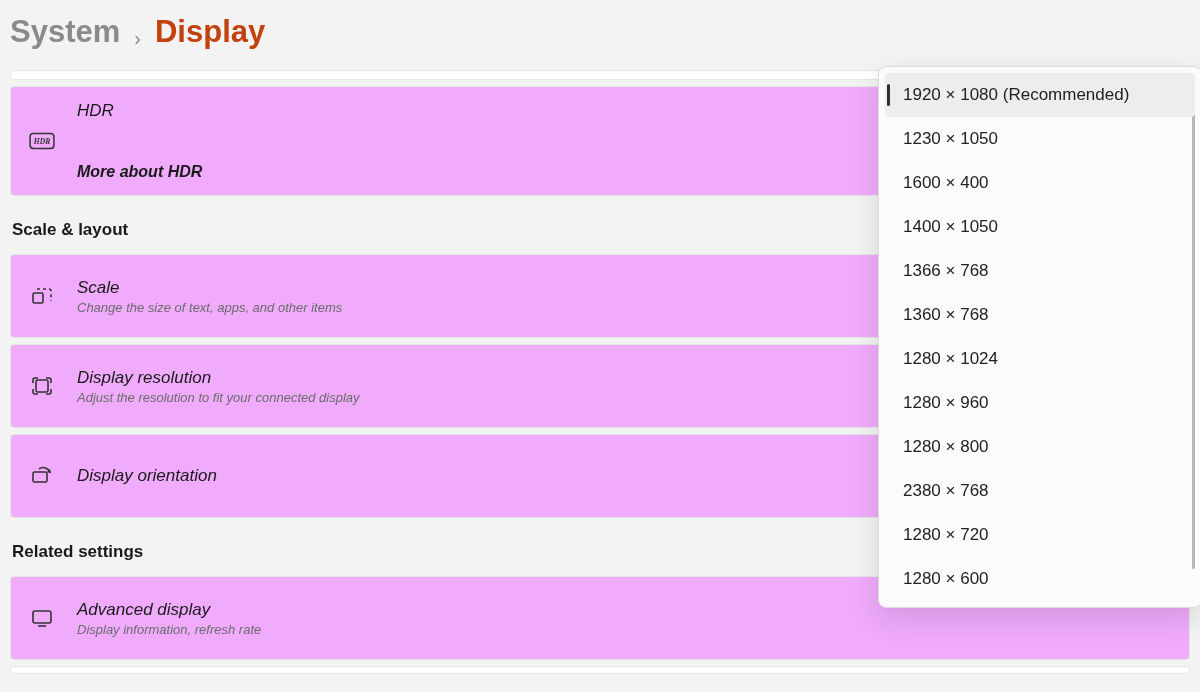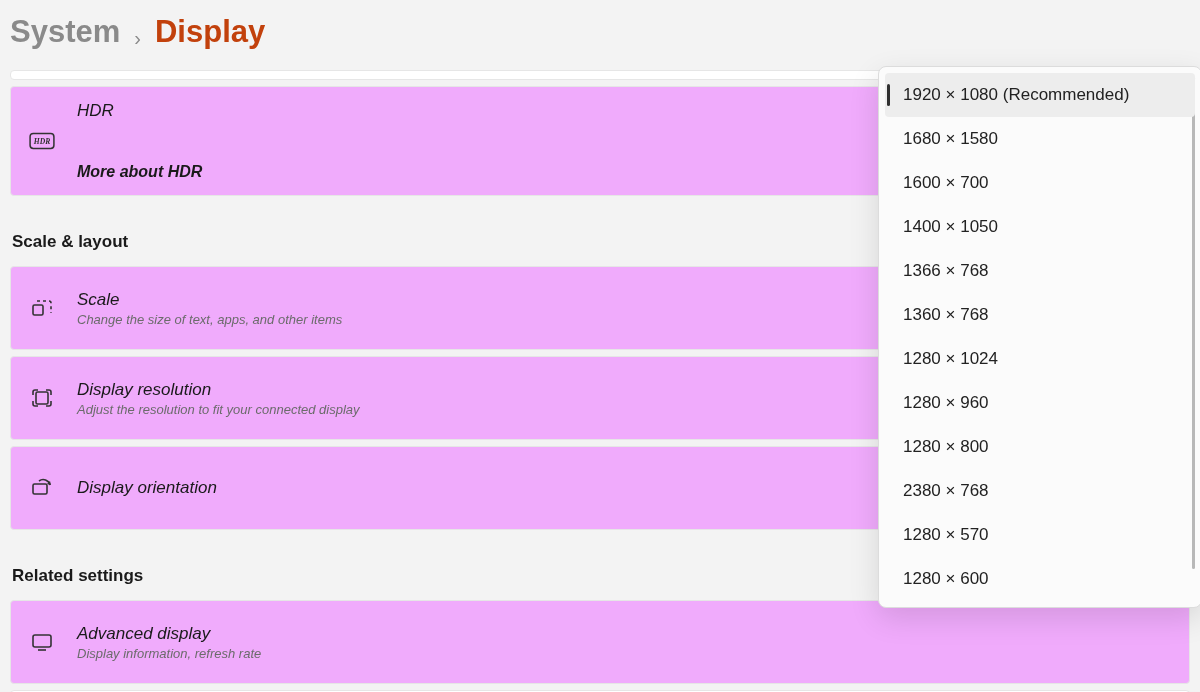--- a/index.html
+++ b/index.html
@@ -22,21 +22,21 @@
   }
   .crumb-parent { color: #8a8a8a; font-weight: 600; }
   .crumb-sep { color: #8a8a8a; font-size: 20px; font-weight: 400; }
   .crumb-current { color: #c2410c; font-weight: 700; }
   .content {
     padding: 0 10px;
   }
   .section-title {
     font-size: 17px;
     font-weight: 600;
-    margin: 36px 0 14px 2px;
+    margin: 24px 0 14px 2px;
     color: #1a1a1a;
   }
   .card {
     background: #f0abfc;
     border: 1px solid #e6e6e6;
     border-radius: 4px;
     padding: 14px 18px;
     display: flex;
     align-items: center;
     gap: 22px;
@@ -198,25 +198,25 @@
     </div>
   </div>
 
   <div class="bottom-sliver"></div>
 </div>
 
 <div class="flyout">
   <div class="flyout-scroll"></div>
   <div id="flyout-list">
       <div class="flyout-item selected">1920 × 1080 (Recommended)</div>
-      <div class="flyout-item">1680 × 1580</div>
-      <div class="flyout-item">1600 × 700</div>
+      <div class="flyout-item">1230 × 1050</div>
+      <div class="flyout-item">1600 × 400</div>
       <div class="flyout-item">1400 × 1050</div>
       <div class="flyout-item">1366 × 768</div>
       <div class="flyout-item">1360 × 768</div>
       <div class="flyout-item">1280 × 1024</div>
       <div class="flyout-item">1280 × 960</div>
       <div class="flyout-item">1280 × 800</div>
       <div class="flyout-item">2380 × 768</div>
-      <div class="flyout-item">1280 × 570</div>
+      <div class="flyout-item">1280 × 720</div>
       <div class="flyout-item">1280 × 600</div>
     </div>
 </div>
 
 </body></html>

